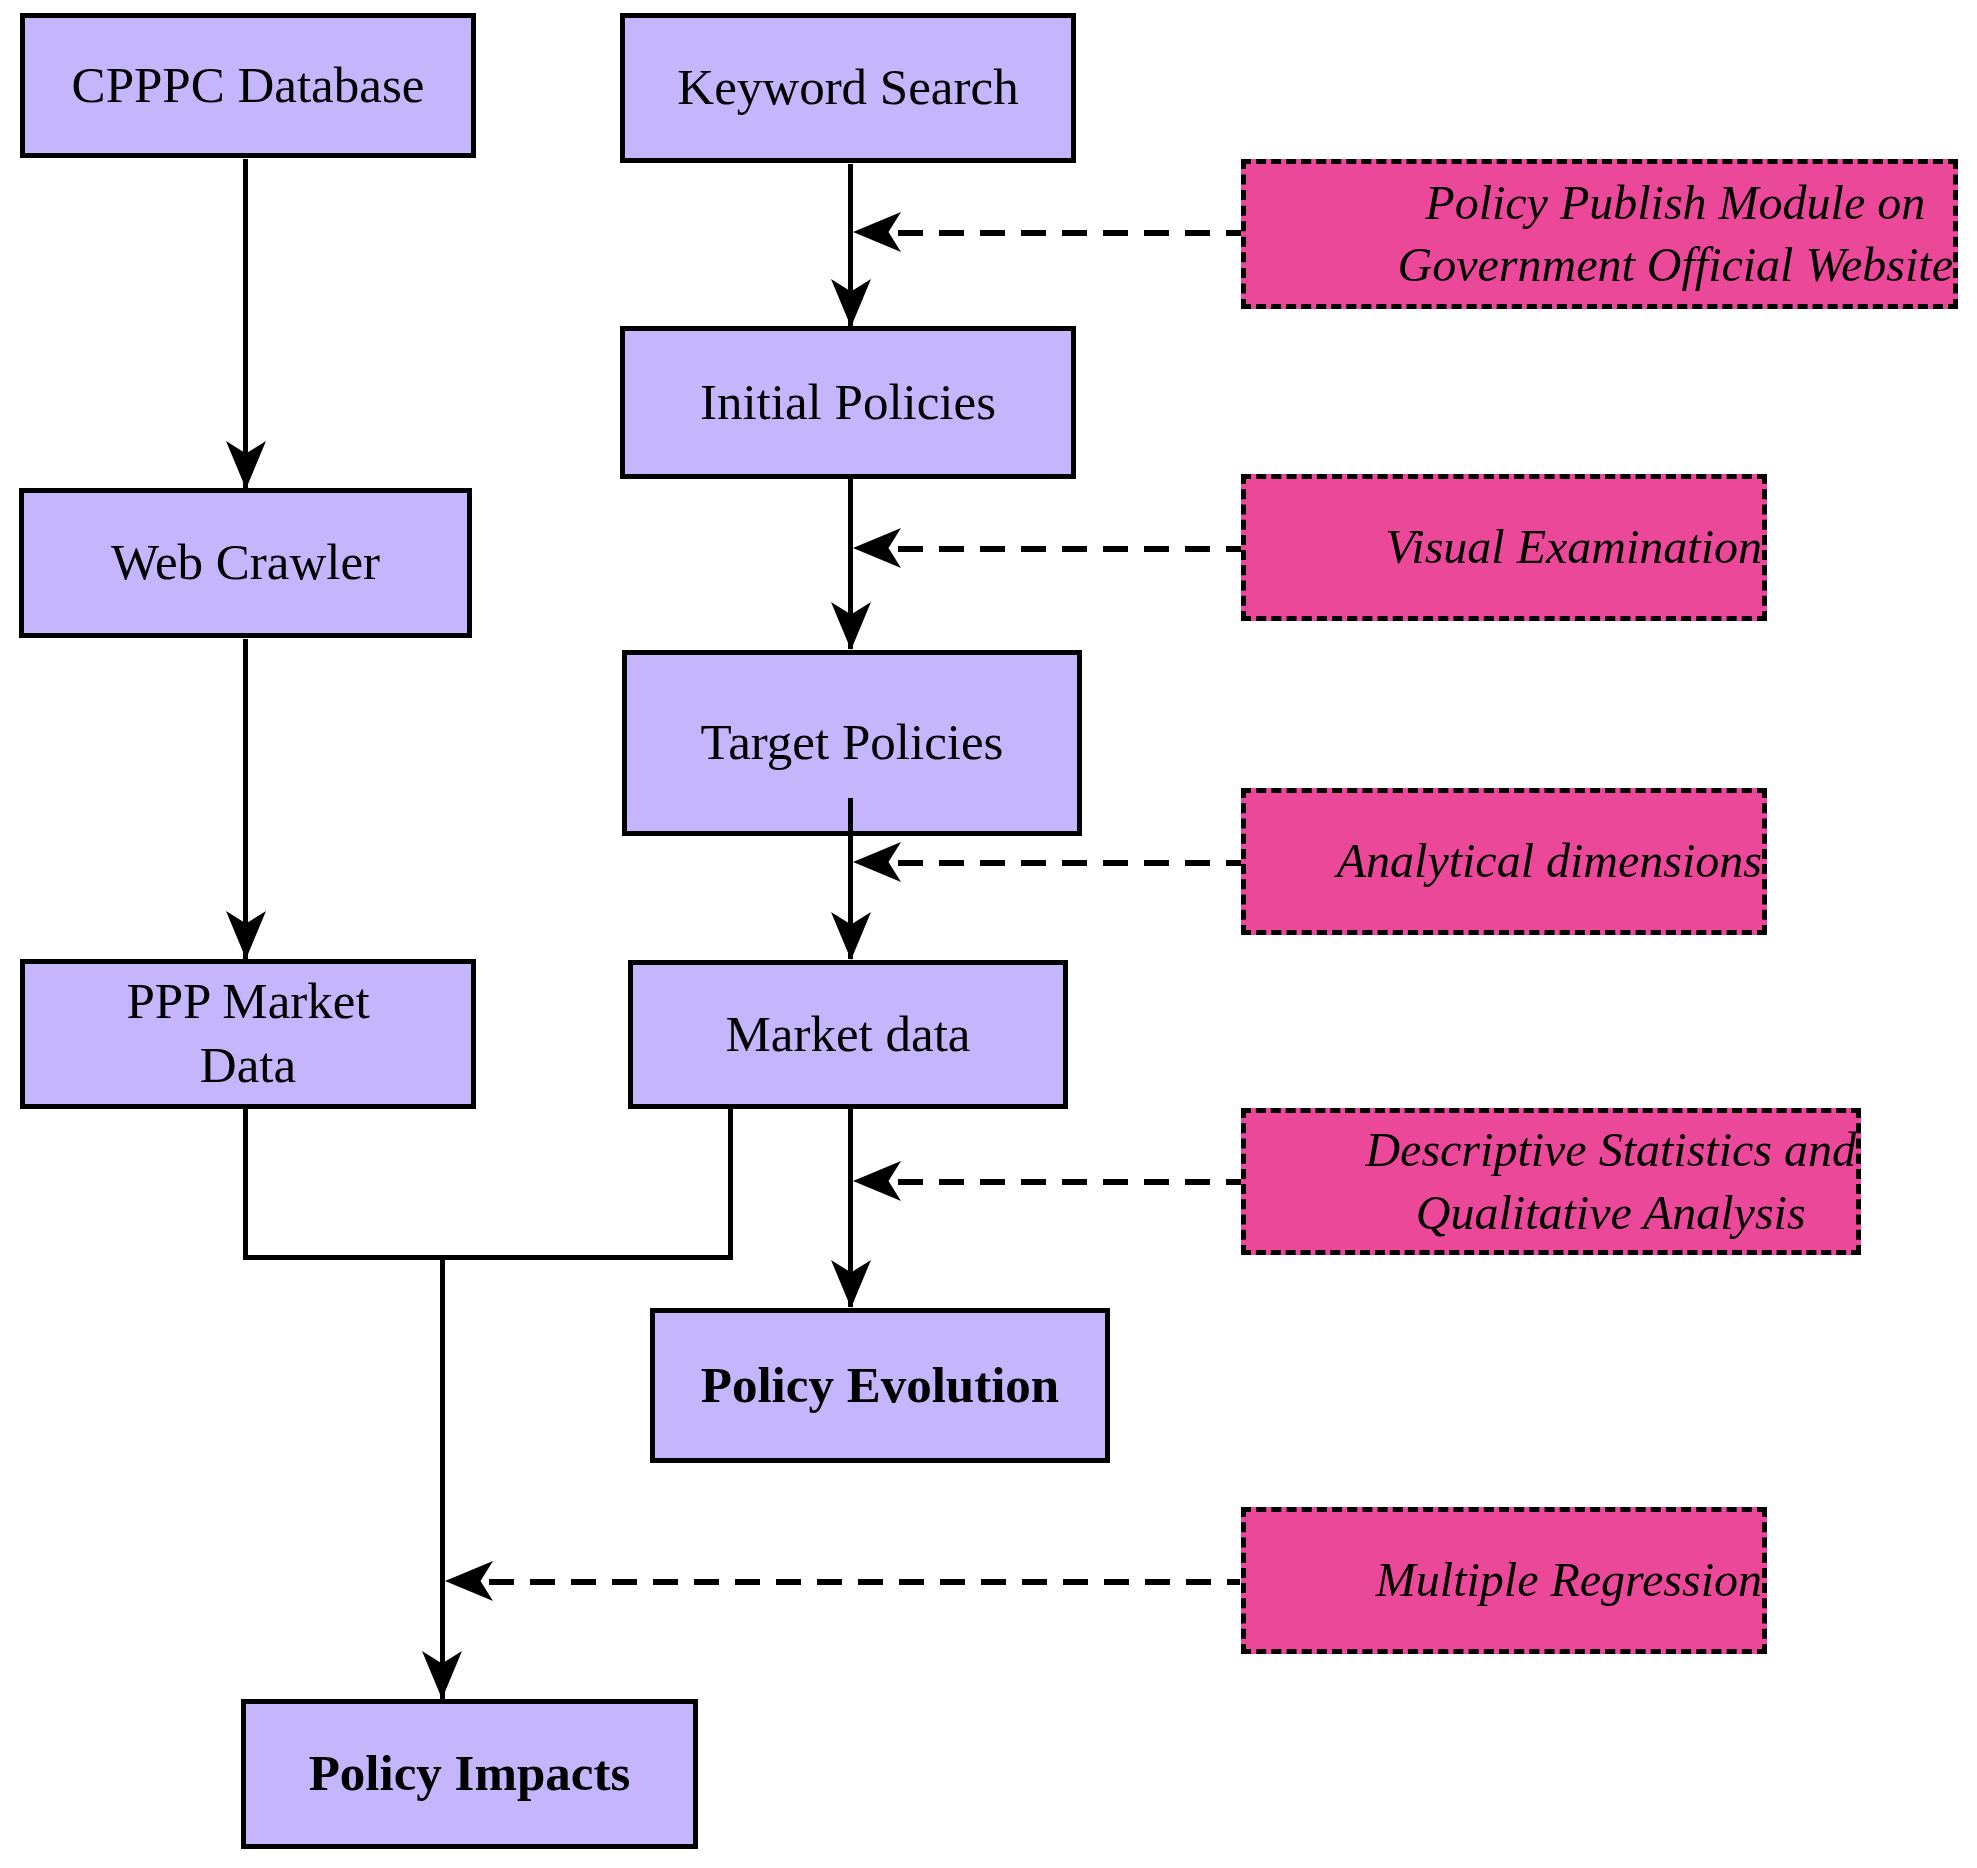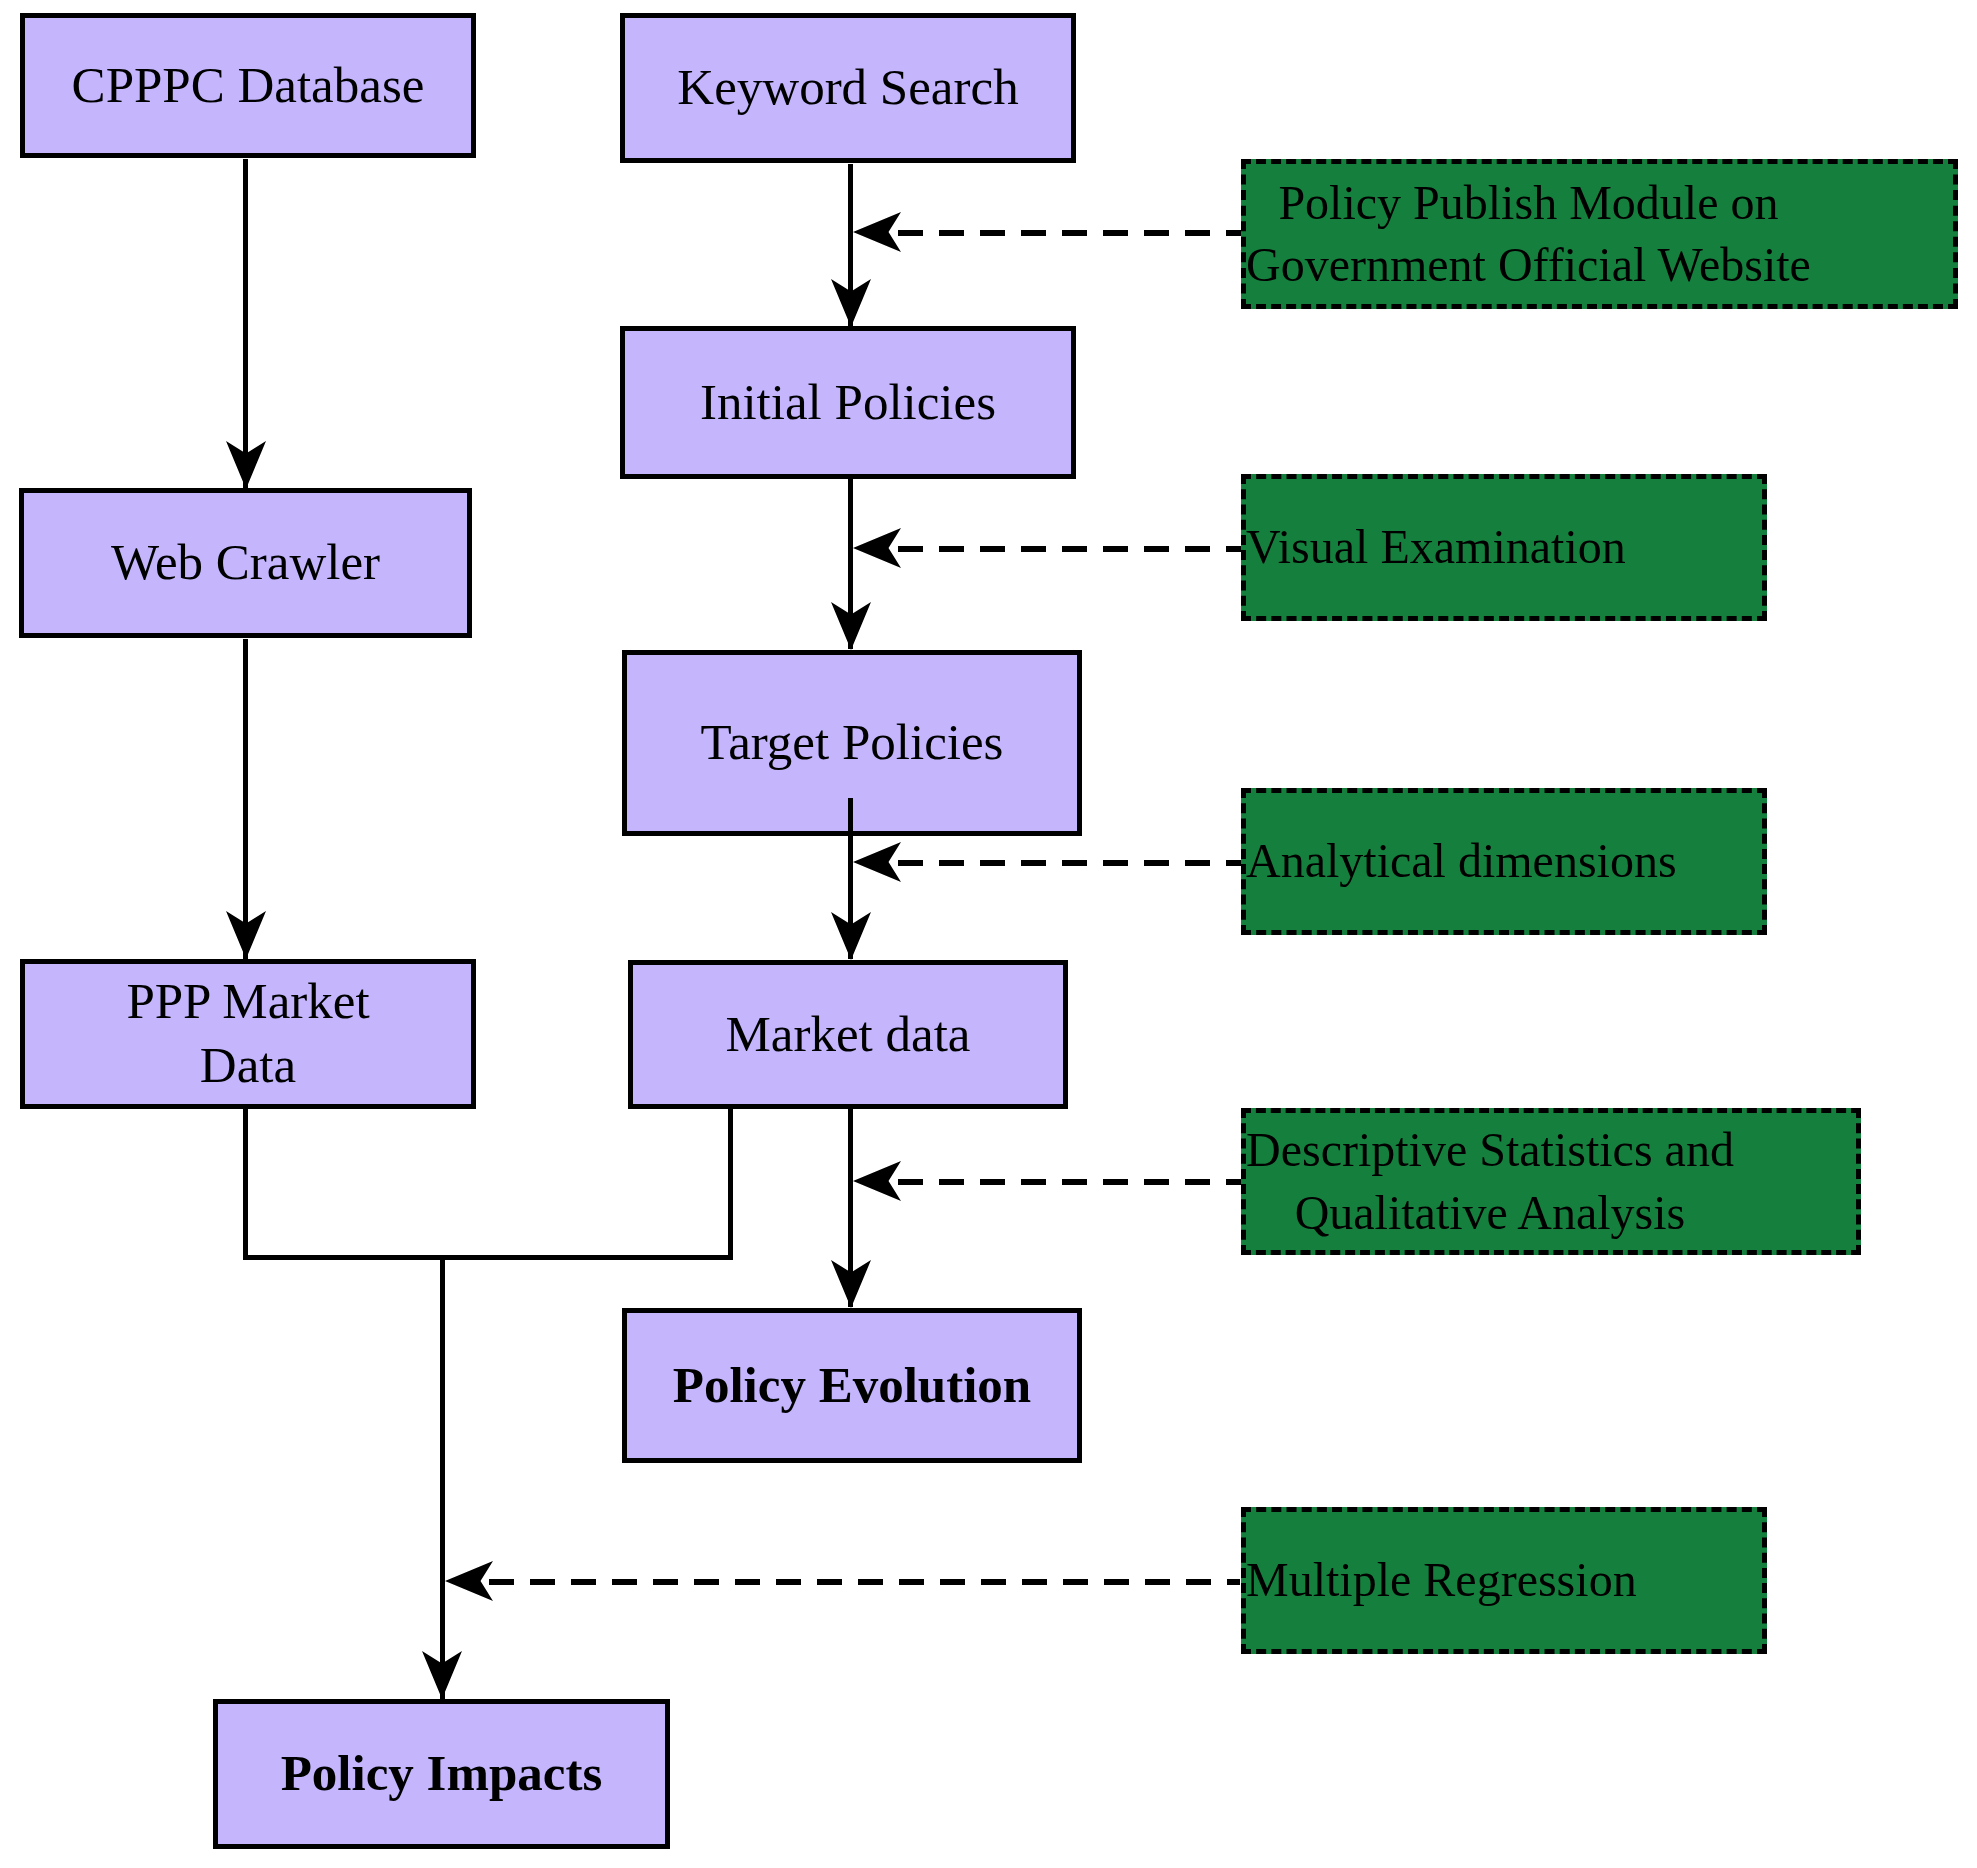--- a/index.html
+++ b/index.html
@@ -26,31 +26,33 @@
     justify-content: center;
     text-align: center;
     font-size: 51px;
     line-height: 1.25;
   }
   .node .label, .ann .label {
     white-space: pre-line;
   }
   .node.bold {
     font-weight: bold;
+    margin-left: 28px;
   }
   .ann {
     position: absolute;
     box-sizing: border-box;
     border: 5.8px dashed #000000;
-    background: #15803d;
+    background: #ec4899;
     display: flex;
     align-items: center;
-    justify-content: flex-start;
+    justify-content: flex-end;
     text-align: center;
     font-size: 48px;
+    font-style: italic;
     line-height: 1.3;
   }
   .vline {
     position: absolute;
     width: 5px;
     background: #000000;
   }
   .hline {
     position: absolute;
     height: 5px;

